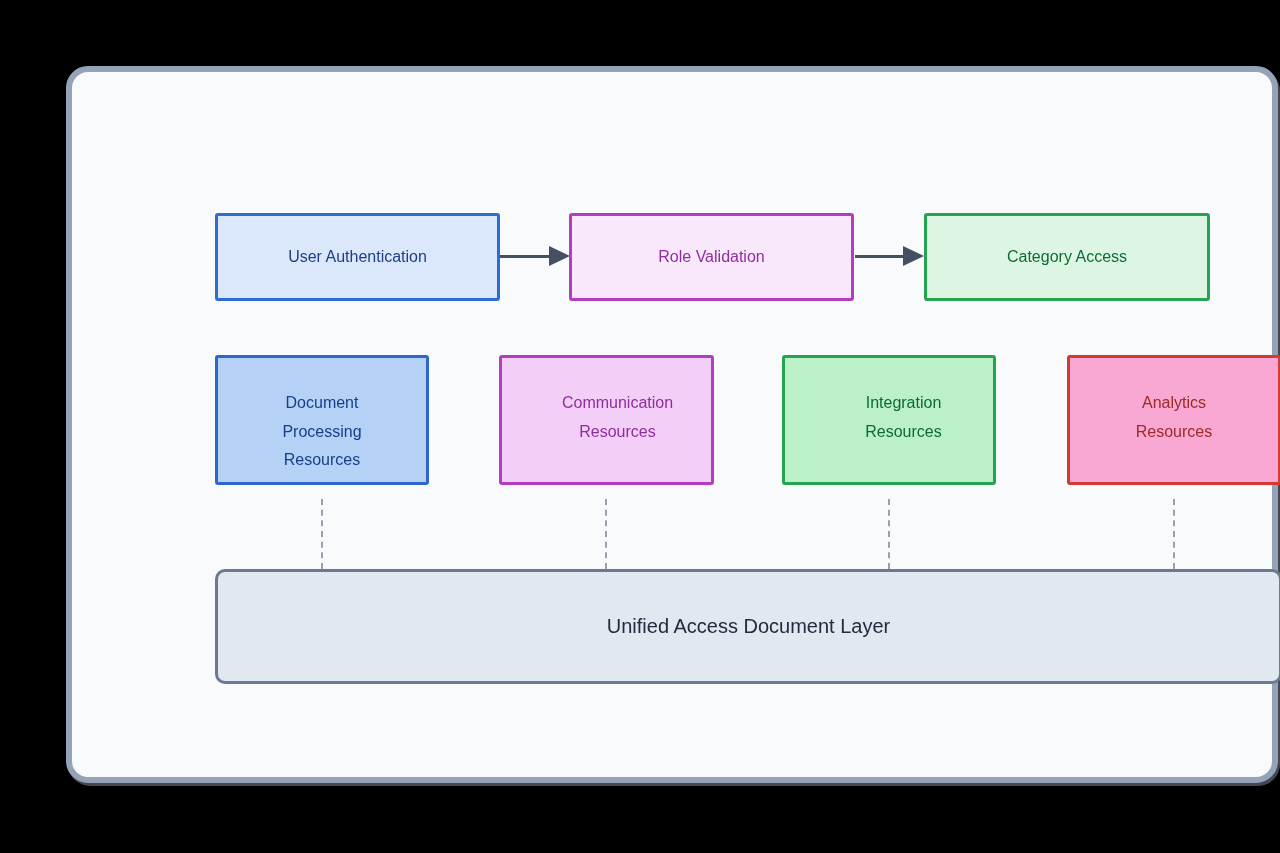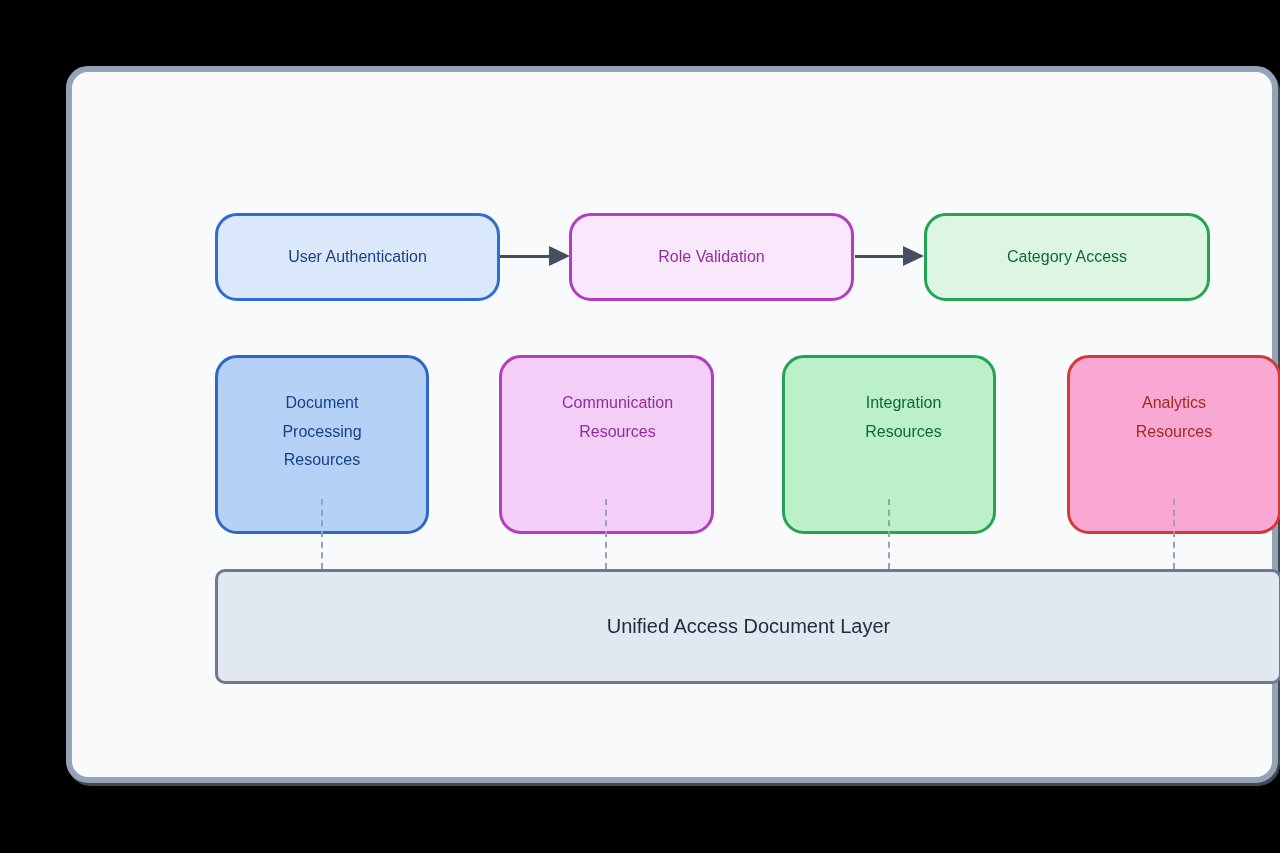--- a/index.html
+++ b/index.html
@@ -24,34 +24,34 @@
     height: 717px;
     box-sizing: border-box;
     background: #f8fafc;
     border: 6px solid #94a3b8;
     border-radius: 22px;
     box-shadow: 2px 3px 0 rgba(120,130,145,0.55);
   }
   .node {
     position: absolute;
     box-sizing: border-box;
-    border-radius: 22px;
+    border-radius: 3px;
     text-align: center;
     font-size: 16px;
   }
   .flow {
     height: 88px;
     border-style: solid;
     border-width: 3px;
     display: flex;
     align-items: center;
     justify-content: center;
   }
   .res {
-    height: 179px;
+    height: 130px;
     border-style: solid;
     border-width: 3px;
     padding-top: 31px;
     line-height: 28.5px;
   }
   .res span { display: block; }
 
   .blue-light  { background: #dbe8fb; border-color: #2e6bd2; color: #1d3f85; }
   .pink-light  { background: #f9e7fb; border-color: #b33dc1; color: #8f2f9e; }
   .green-light { background: #ddf6e3; border-color: #26a352; color: #0d6b33; text-align: center; }

